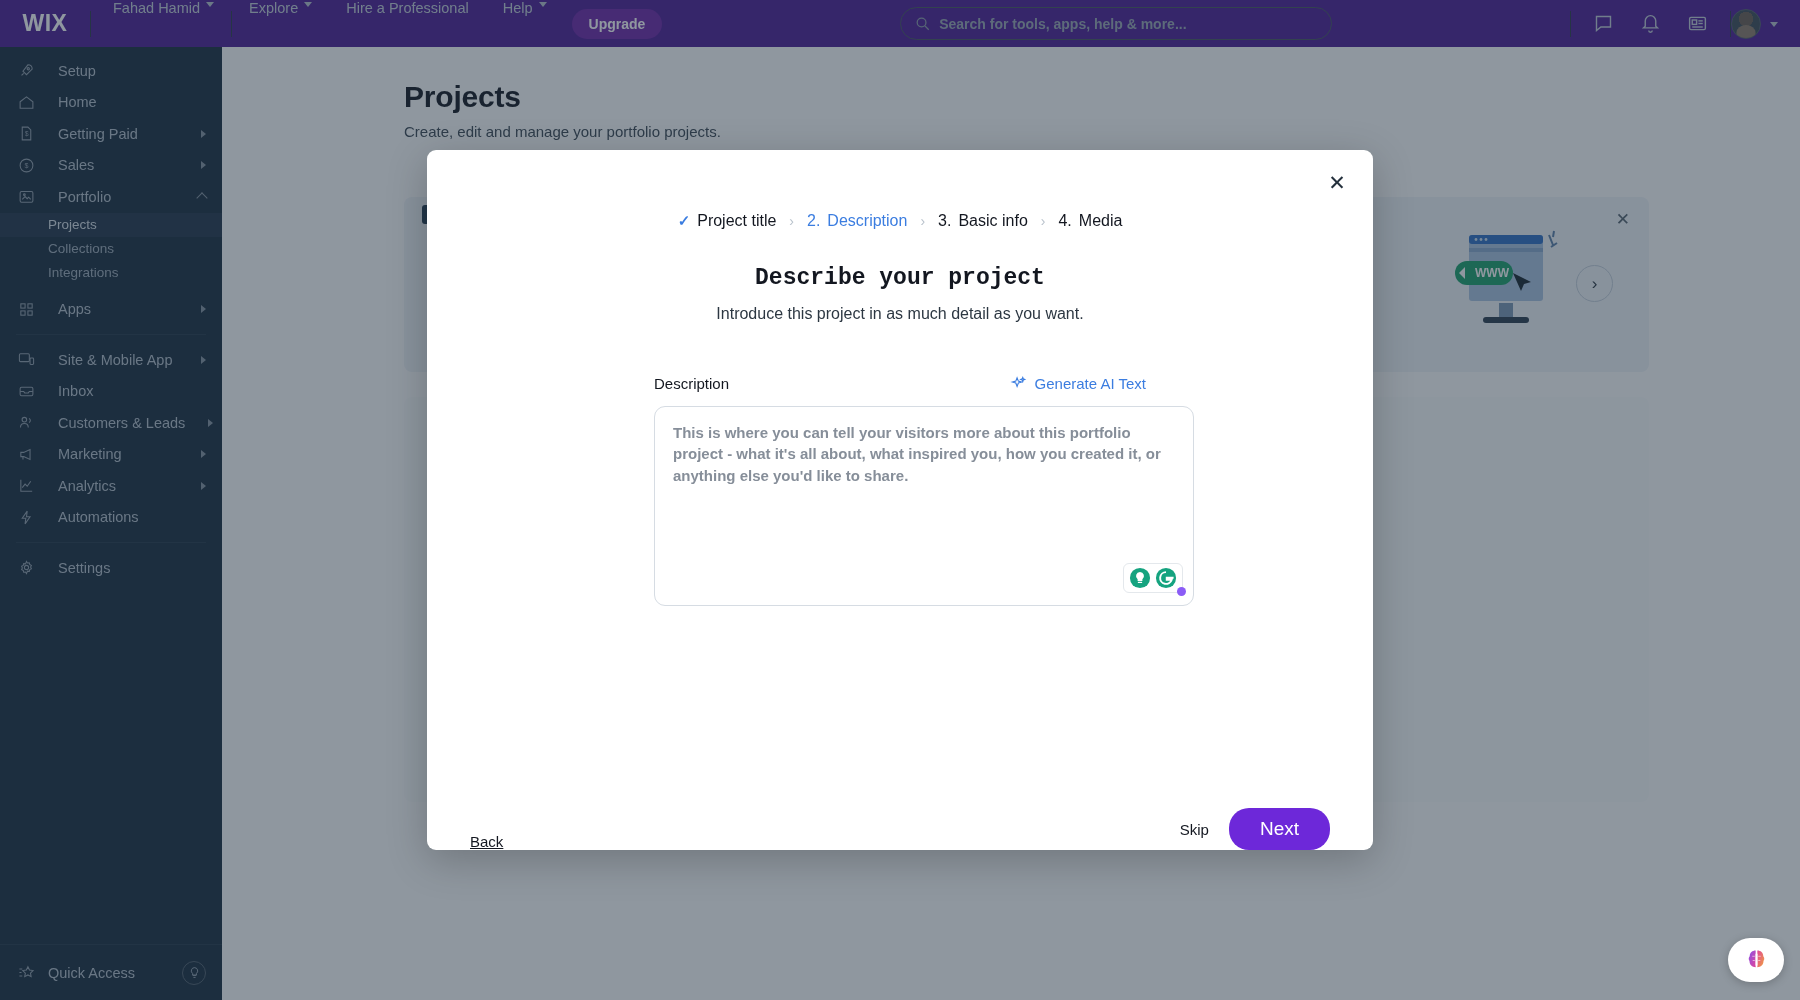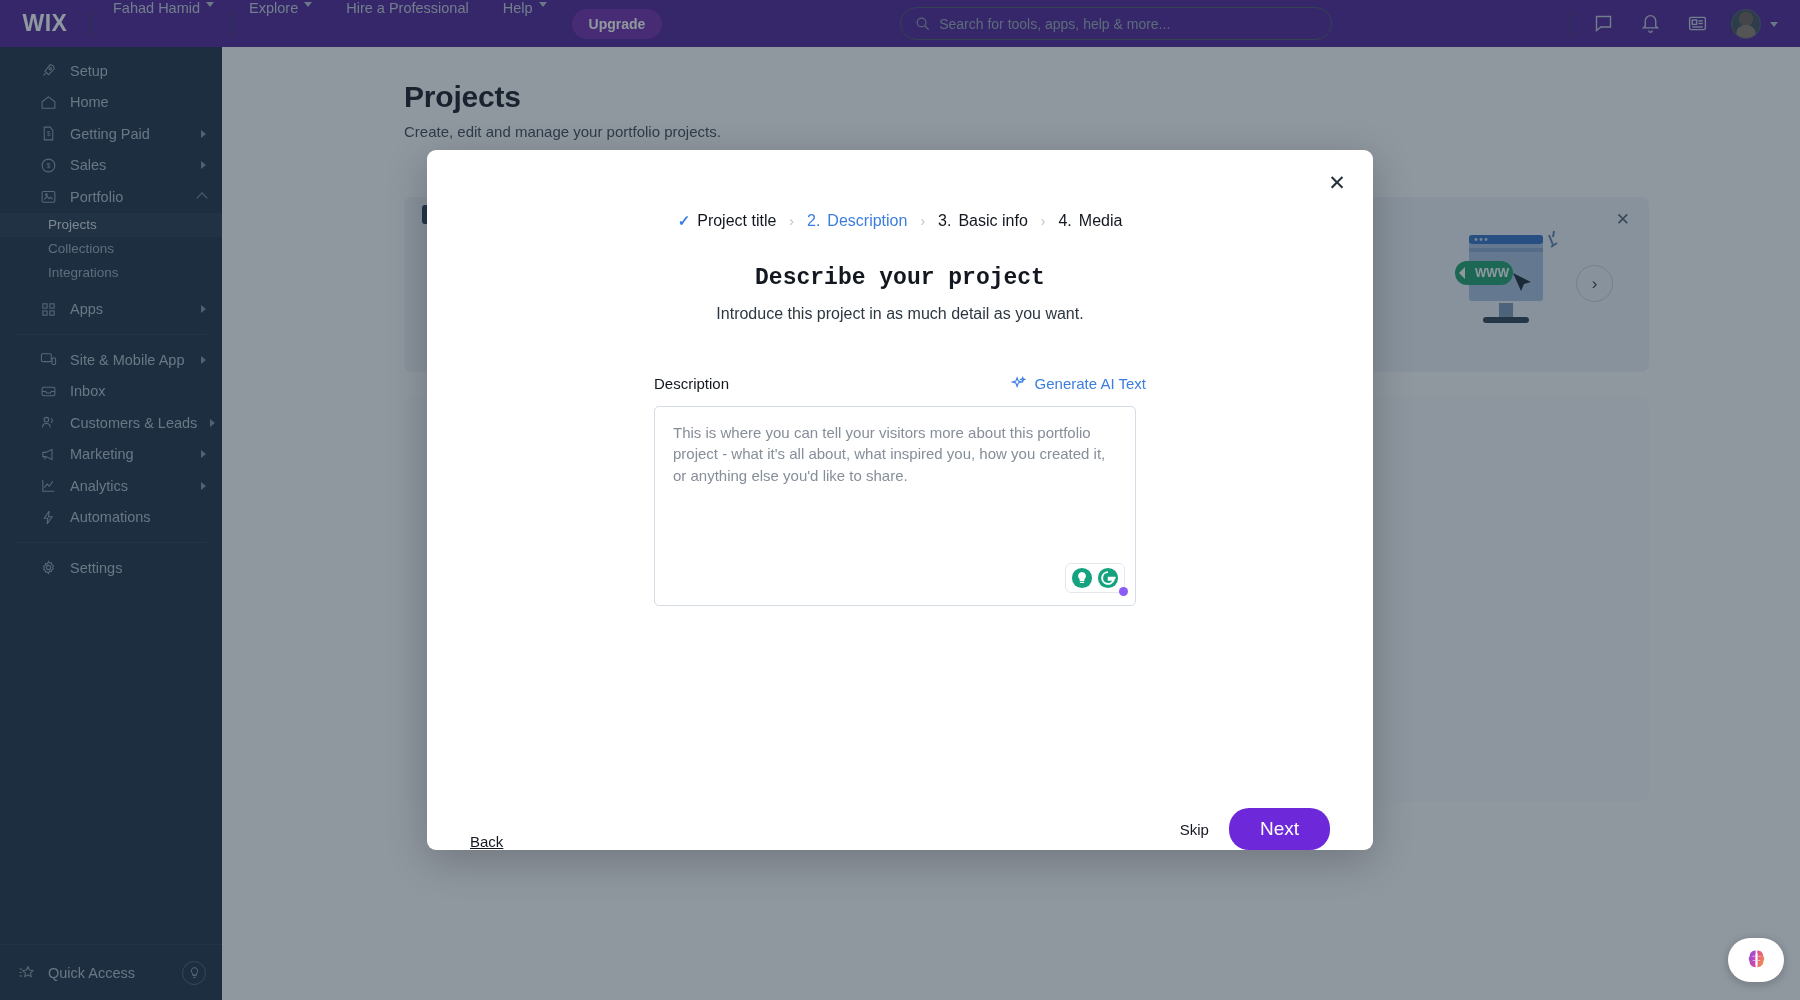--- a/index.html
+++ b/index.html
@@ -40,21 +40,21 @@
     margin-left: 8px; background: #6f26a8; color: #fff;
     font-size: 14px; font-weight: 600;
     padding: 7px 17px; border-radius: 16px; border: none;
   }
   .tb-spacer { flex: 1 1 auto; }
   .search-wrap {
     position: relative; width: 432px; height: 33px;
     border: 1px solid #46545f; border-radius: 17px;
     display: flex; align-items: center; padding: 0 14px; gap: 9px;
   }
-  .search-ph { color: #9aa7b4; font-size: 14px; }
+  .search-ph { color: #9aa7b4; font-size: 14px; font-weight: bold; }
   .tb-icons { display: flex; align-items: center; gap: 26px; padding: 0 22px; }
   .tb-ic { width: 21px; height: 21px; display: block; }
   .avatar-wrap { display: flex; align-items: center; gap: 9px; padding-right: 22px; }
   .avatar {
     width: 30px; height: 30px; border-radius: 50%;
     background: radial-gradient(circle at 50% 32%, #6b5c52 0 30%, #3d4b57 31% 100%);
     border: 1px solid #52606c; overflow: hidden; position: relative;
   }
   .avatar::after {
     content: ""; position: absolute; left: 50%; top: 56%;
@@ -73,21 +73,21 @@
     color: #e6ebf0; font-size: 14.5px; font-weight: 700; margin-bottom: 11px;
   }
   .progress-track { height: 4px; border-radius: 2px; background: #44525f; overflow: hidden; }
   .progress-fill { height: 100%; width: 78%; background: #2b6bd4; border-radius: 2px; }
   .setup-sub { margin-top: 9px; font-size: 12.5px; color: #93a2b1; }
 
   .nav { padding-top: 8px; }
   .nav-item {
     display: flex; align-items: center; height: 31.5px;
     padding: 0 16px 0 18px; font-size: 14.5px; color: #b3bfcb;
-    gap: 13px; position: relative; margin-left: 22px;
+    gap: 23px; position: relative;
   }
   .nav-item .lbl { flex: 1 1 auto; white-space: nowrap; }
   .nav-ico { width: 17px; height: 17px; flex: 0 0 17px; opacity: .78; }
   .chev {
     width: 0; height: 0; border-top: 4px solid transparent;
     border-bottom: 4px solid transparent; border-left: 5px solid #8593a1;
   }
   .chev.up {
     border: none; width: 8px; height: 8px;
     border-left: 1.6px solid #8593a1; border-top: 1.6px solid #8593a1;
@@ -188,23 +188,23 @@
   .modal-sub { text-align: center; margin-top: 14px; font-size: 16px; color: #2c3742; }
 
   .field { width: 492px; margin: 52px auto 0 auto; }
   .field-row { display: flex; align-items: center; justify-content: space-between; }
   .field-label { font-size: 15px; color: #131720; }
   .ai-link {
     display: flex; align-items: center; gap: 8px;
     color: #3b7de0; font-size: 15px;
   }
   .textarea {
-    position: relative; margin-top: 14px; width: 482px; height: 200px;
-    border: 1px solid #d6dce3; border-radius: 5px; background: #fff;
-    padding: 15px 18px; font-size: 15px; line-height: 1.42; color: #868e99;
+    position: relative; margin-top: 14px; width: 540px; height: 200px;
+    border: 1px solid #d6dce3; border-radius: 11px; background: #fff;
+    padding: 15px 18px; font-size: 15px; line-height: 1.42; color: #868e99; font-weight: bold;
   }
   .gram {
     position: absolute; right: 10px; bottom: 12px;
     display: flex; align-items: center; gap: 4px;
     padding: 3px 5px; border: 1px solid #e4e8ec; border-radius: 6px; background: #fff;
   }
   .gram-dot {
     position: absolute; right: -4px; bottom: -4px; width: 9px; height: 9px;
     border-radius: 50%; background: #8b5cf6;
   }

